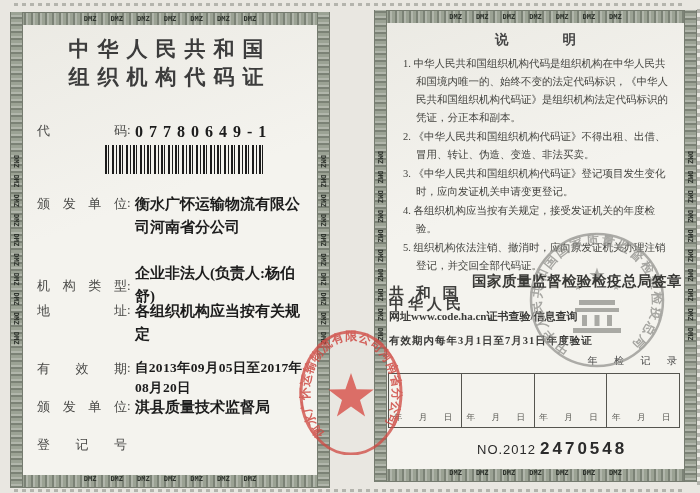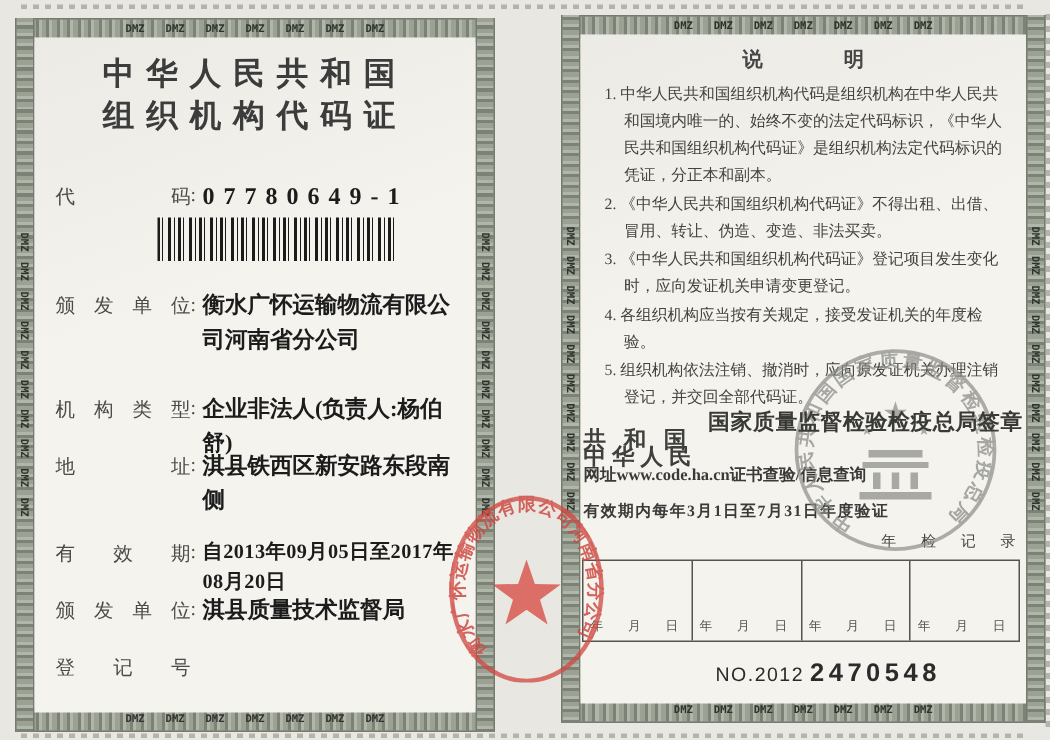--- a/index.html
+++ b/index.html
@@ -38,21 +38,21 @@
   .cert-title{position:absolute;left:0;right:0;text-align:center;font-weight:bold;
     font-size:21px;letter-spacing:8px;color:#3c3c3c;}
   .t1{top:10px;} .t2{top:38px;}
   .row{position:absolute;left:14px;right:4px;display:flex;align-items:flex-start;}
   .lbl{display:inline-block;width:90px;flex:0 0 90px;text-align:justify;text-align-last:justify;
     font-size:13px;color:#4a4a48;padding-top:2px;}
   .colon{flex:0 0 8px;font-size:13px;color:#4a4a48;padding-top:2px;}
   .val{font-weight:bold;font-size:15px;color:#1c1c1c;line-height:1.5;}
   .row-code{top:95px;} .row-code .val{font-size:16px;letter-spacing:6px;}
   .row-name{top:168px;} .row-name .val{width:208px;}
-  .row-type{top:237px;} .row-addr{top:275px;}
+  .row-type{top:237px;align-items:center;} .row-addr{top:275px;}
   .row-valid{top:333px;} .row-valid .val{font-size:13.5px;letter-spacing:.3px;}
   .row-issuer{top:371px;} .row-regno{top:409px;flex-direction:column;}
   .barcode{position:absolute;left:82px;top:120px;width:158px;height:29px;
     background:repeating-linear-gradient(90deg,#1b1b1b 0 2px,transparent 2px 3px,#1b1b1b 3px 4px,transparent 4px 7px,#1b1b1b 7px 9px,transparent 9px 11px,#1b1b1b 11px 12px,transparent 12px 14px);}
   
   .notes-heading{position:absolute;top:8px;left:0;right:0;text-align:center;
     font-size:13.5px;font-weight:bold;color:#454545;}
   .notes{position:absolute;top:32px;left:16px;width:272px;font-size:10.5px;line-height:18px;color:#43433f;}
   .note-item{padding-left:13px;text-indent:-13px;margin-bottom:1px;}
   .country{position:absolute;left:2px;font-size:15px;color:#3f3f3d;letter-spacing:4px;font-weight:bold;}
@@ -117,21 +117,21 @@
 
       <div class="row row-type">
         <span class="lbl">机构类型</span>
           <span class="colon">:</span>
         <span class="val">企业非法人(负责人:杨伯舒)</span>
       </div>
 
       <div class="row row-addr">
         <span class="lbl">地址</span>
           <span class="colon">:</span>
-        <span class="val">淇县铁西区新安路东段南侧</span>
+        <span class="val">各组织机构应当按有关规定</span>
       </div>
 
       <div class="row row-valid">
         <span class="lbl">有效期</span>
           <span class="colon">:</span>
         <span class="val">自2013年09月05日至2017年08月20日</span>
       </div>
 
       <div class="row row-issuer">
         <span class="lbl">颁发单位</span>

